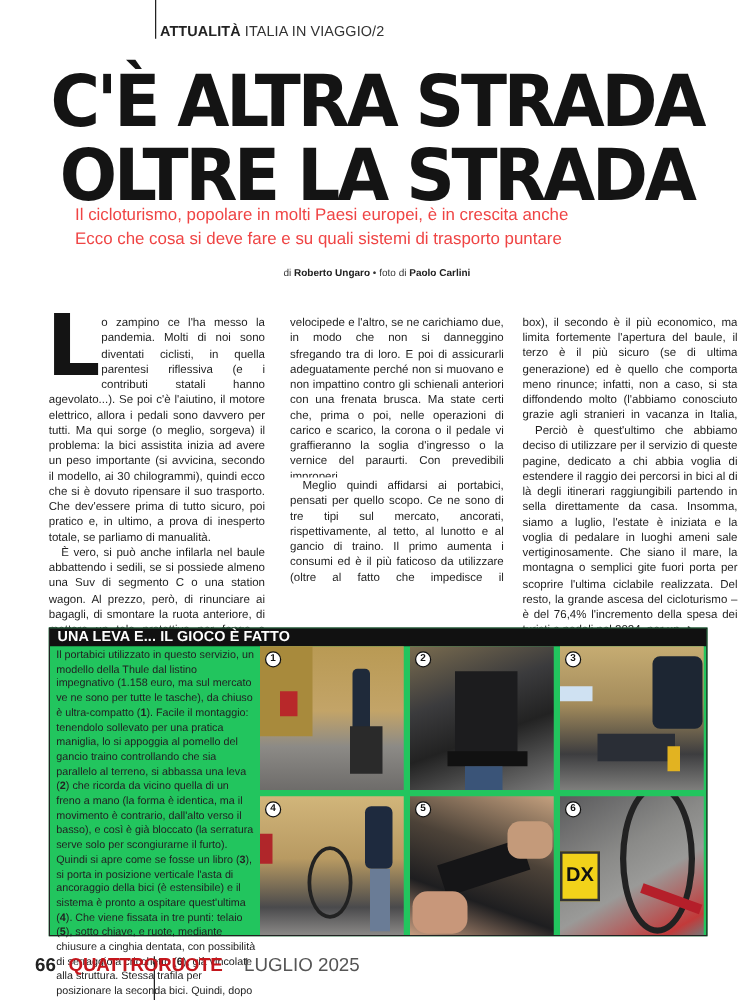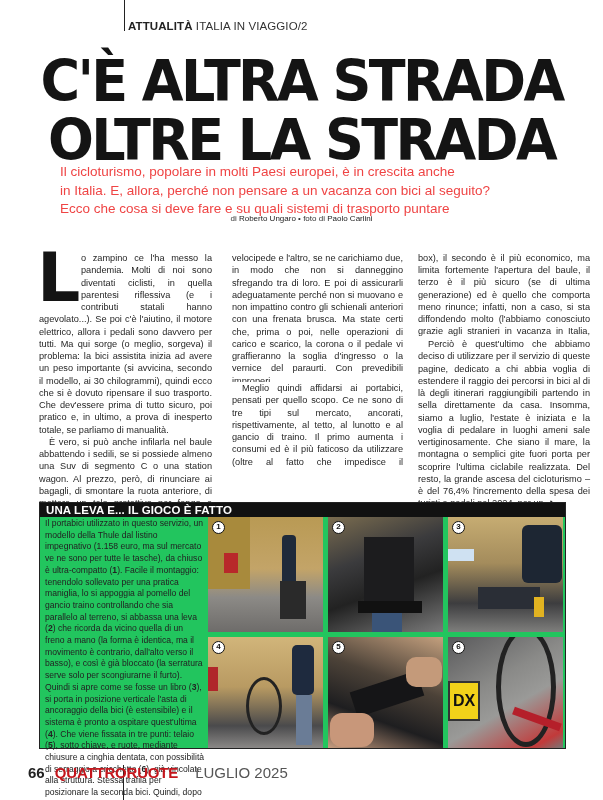--- a/index.html
+++ b/index.html
@@ -12,21 +12,21 @@
   .section-label .sec-sub { color: #333; }
 
   .headline { position: absolute; left: 0; width: 603px; top: 52px; text-align: center;
     font-family: "DejaVu Sans", sans-serif; font-weight: bold; font-size: 54px; line-height: 56px;
     letter-spacing: -2.6px; color: #141414; transform: scaleY(1.06); transform-origin: top center; }
 
   .deck { position: absolute; left: 60px; width: 483px; top: 163px; 
     font-size: 13.5px; line-height: 18.5px; color: #ef4444; }
 
   .byline { position: absolute; left: 0; width: 603px; top: 214px; text-align: center; font-size: 8px; color: #333; }
-  .byline b { font-weight: normal; color: #222; }
+  .byline b { font-weight: bold; color: #222; }
 
   .col { position: absolute; top: 252px; font-size: 9.2px; line-height: 12.25px; color: #1f1f1f; text-align: justify; }
   .col p { margin: 0; }
   .col p + p { text-indent: 10px; }
   .col1 { left: 39px; width: 173px; }
   .col2 { left: 232px; width: 171px; }
   .col3 { left: 418px; width: 172px; }
   .dropcap { float: left; font-family: "DejaVu Sans", sans-serif; font-weight: bold; font-size: 68px; line-height: 52px;
     height: 58px; width: 40px; margin: 0 4px 0 -2px; color: #141414; }
   .subhead { font-weight: bold; font-size: 11.5px; letter-spacing: 0.2px; margin: 10px 0 6px 0; color: #1a1a1a; text-align: left; }
@@ -71,21 +71,20 @@
   <span class="sec-sub">ITALIA IN VIAGGIO/2</span>
 </div>
 
 <h1 class="headline">
   <div>C'È ALTRA STRADA</div>
   <div>OLTRE LA STRADA</div>
 </h1>
 
 <div class="deck">
   <div>Il cicloturismo, popolare in molti Paesi europei, è in crescita anche</div>
-  <div>in Italia. E, allora, perché non pensare a un vacanza con bici al seguito?</div>
   <div>Ecco che cosa si deve fare e su quali sistemi di trasporto puntare</div>
 </div>
 
 <div class="byline">
   <span>di</span>
   <b>Roberto Ungaro</b>
   <span>•</span>
   <span>foto di</span>
   <b>Paolo Carlini</b>
 </div>

